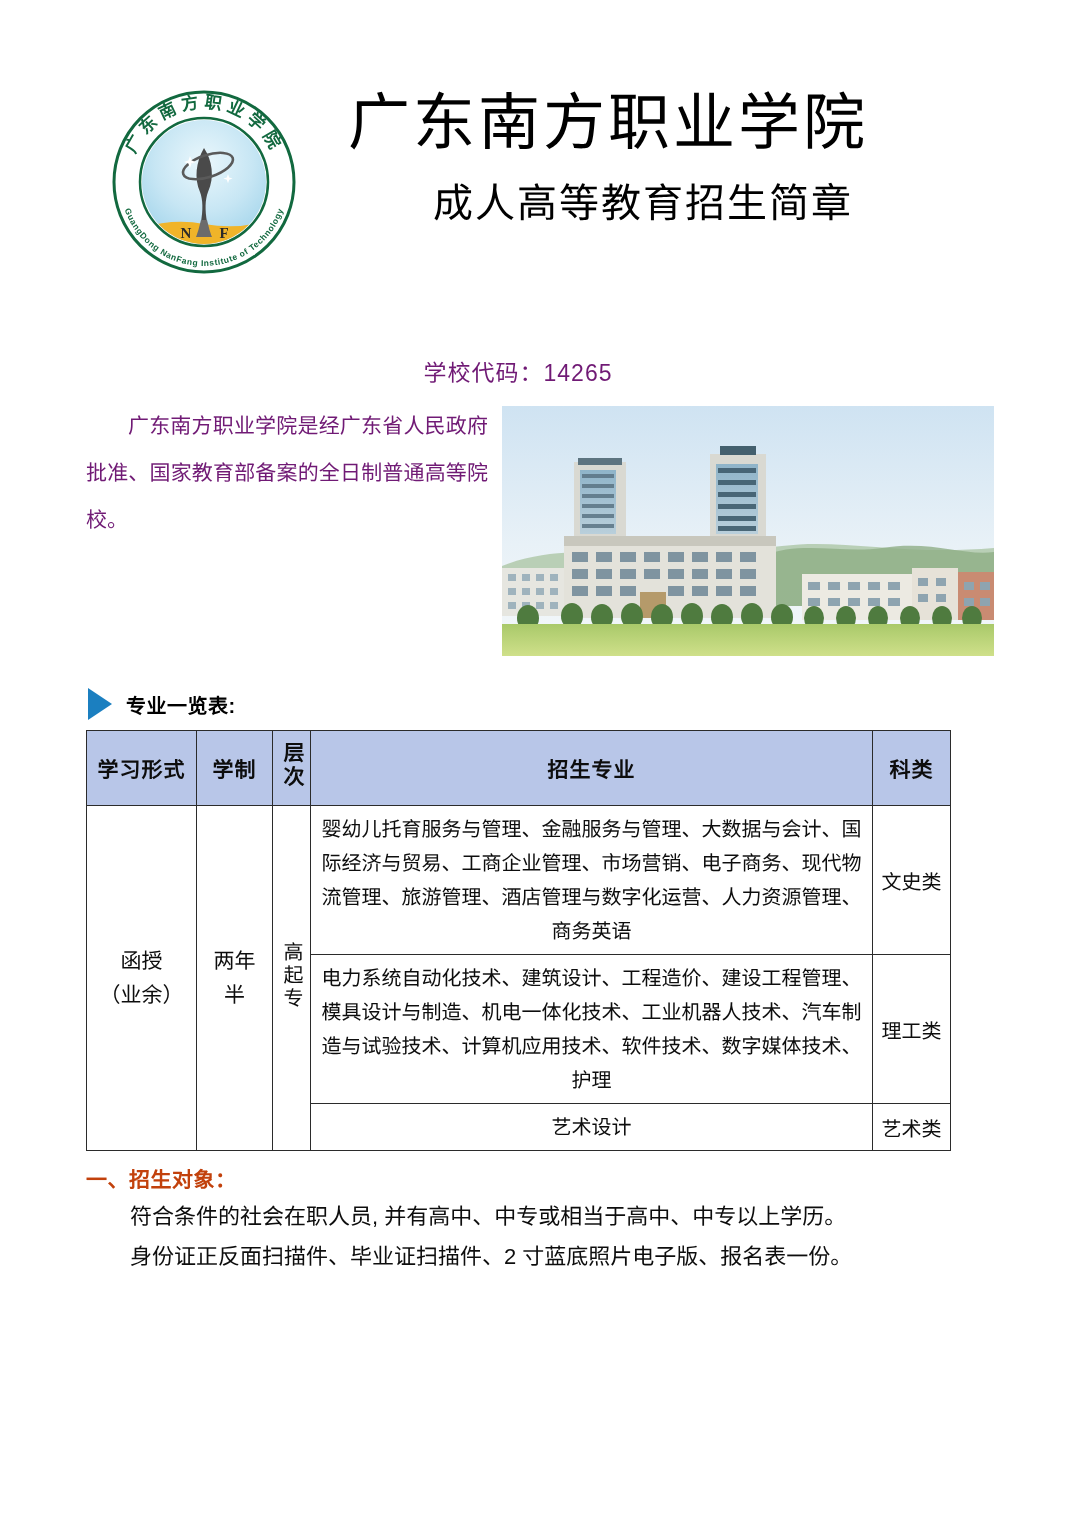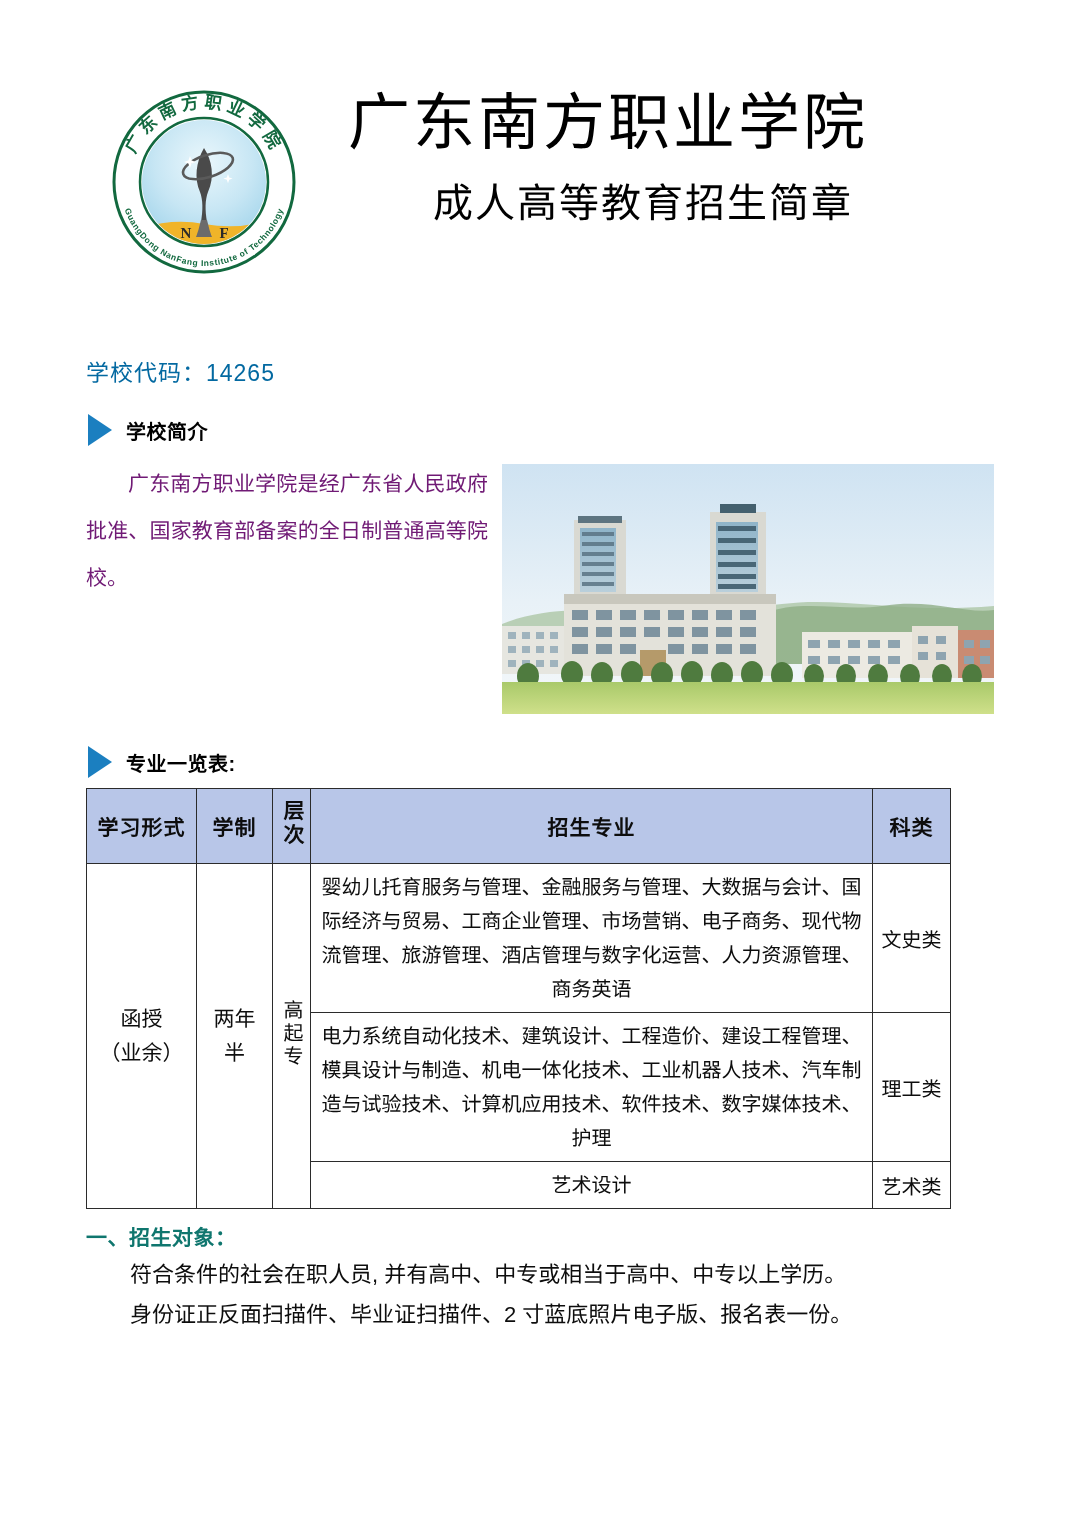--- a/index.html
+++ b/index.html
@@ -62,23 +62,23 @@
     font-weight: 400;
     letter-spacing: 2px;
     color: #000000;
     margin-top: 26px;
     text-align: center;
     padding-right: 56px;
     white-space: nowrap;
   }
 
   .school-code {
-    text-align: left;
+    text-align: center;
     font-size: 23px;
-    color: #0369a1;
+    color: #701a75;
     margin-top: 46px;
     padding-right: 44px;
     letter-spacing: 1px;
   }
 
   
   .section-head {
     display: flex;
     align-items: center;
     gap: 14px;
@@ -166,21 +166,21 @@
     font-size: 21px;
     line-height: 34px;
     margin-left: 16px;
   }
 
   
   .items { margin-top: 12px; }
   .item-head {
     font-size: 21px;
     font-weight: 700;
-    color: #0f766e;
+    color: #c2410c;
     margin-top: 10px;
     letter-spacing: 0.5px;
   }
   .item-body {
     font-size: 22px;
     color: #0d0d0d;
     margin-top: 8px;
     text-indent: 2em;
     line-height: 1.45;
   }
@@ -237,24 +237,20 @@
     </div>
 
     <div class="title-block">
       <div class="main-title">广东南方职业学院</div>
       <div class="sub-title">成人高等教育招生简章</div>
     </div>
   </div>
 
   <div class="school-code">学校代码：14265</div>
 
-  <div class="section-head">
-    <span class="tri"></span>
-    <span class="section-title">学校简介</span>
-  </div>
 
   <div class="intro clearfix">
     <div class="intro-photo">
       <svg class="photo-svg" viewBox="0 0 492 250" preserveAspectRatio="none">
         <defs>
           <linearGradient id="sky" x1="0" y1="0" x2="0" y2="1">
             <stop offset="0%" stop-color="#cfe3f2"></stop>
             <stop offset="55%" stop-color="#e8f1f7"></stop>
             <stop offset="100%" stop-color="#f4f8fa"></stop>
           </linearGradient>

